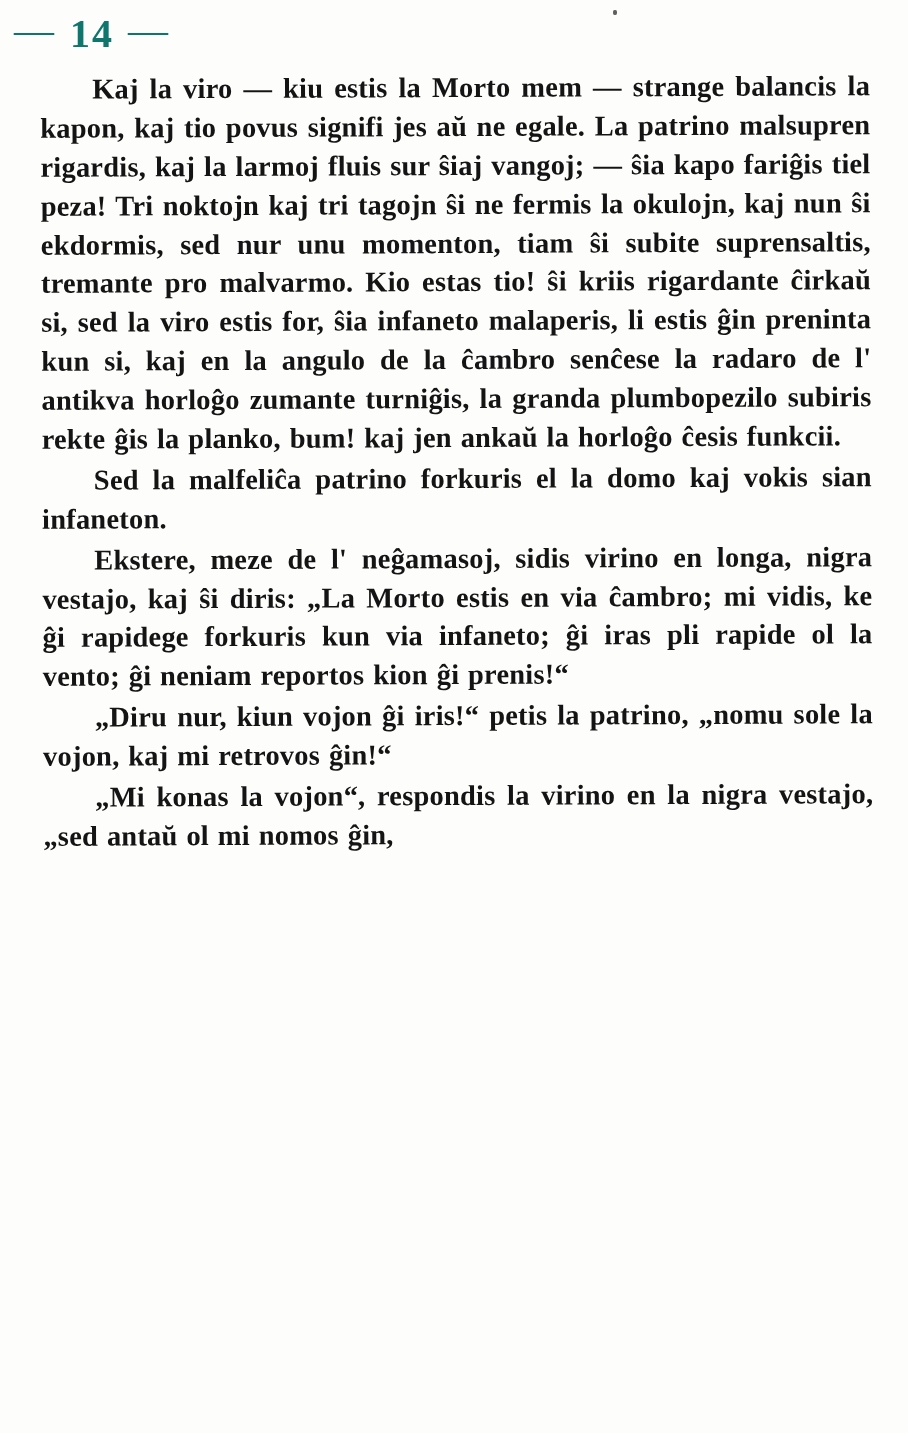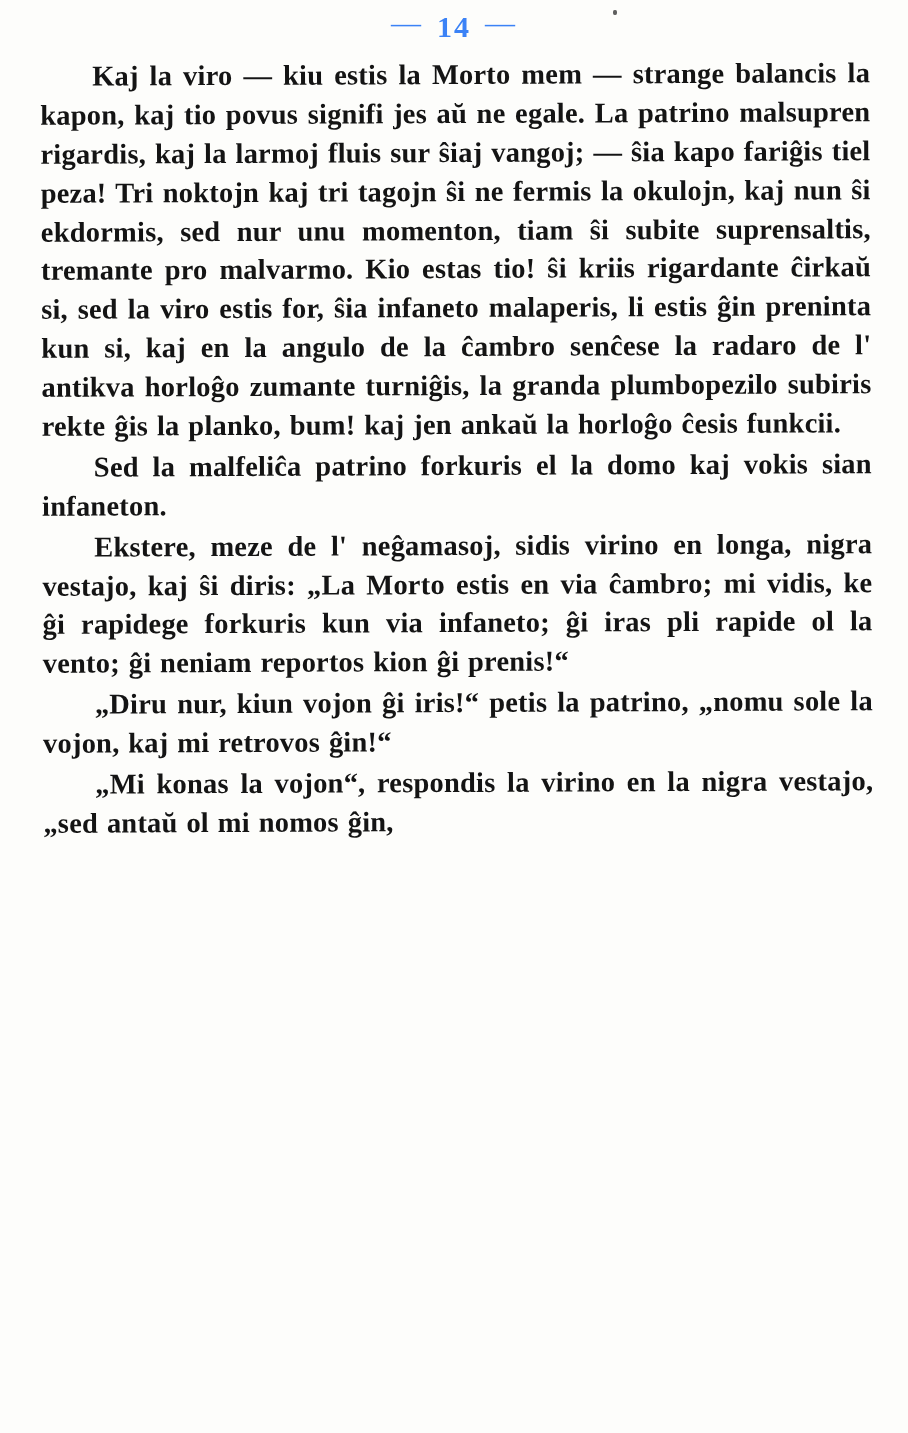--- a/index.html
+++ b/index.html
@@ -16,28 +16,28 @@
   }
   .page {
     position: relative;
     width: 908px;
     height: 1433px;
     background: #fdfdfb;
     box-sizing: border-box;
     padding: 0;
   }
   .page-header {
-    text-align: center;
+    text-align: left;
     font-family: "Liberation Serif", serif;
-    font-size: 30px;
+    font-size: 40px;
     font-weight: 700;
     letter-spacing: 2px;
     padding-top: 10px;
     padding-bottom: 6px;
-    color: #3b82f6;
+    color: #0f766e;
   }
   .page-header .dash {
     font-weight: 400;
     padding: 0 14px;
     position: relative;
     top: -4px;
   }
   .speck {
     position: absolute;
     width: 4px;

